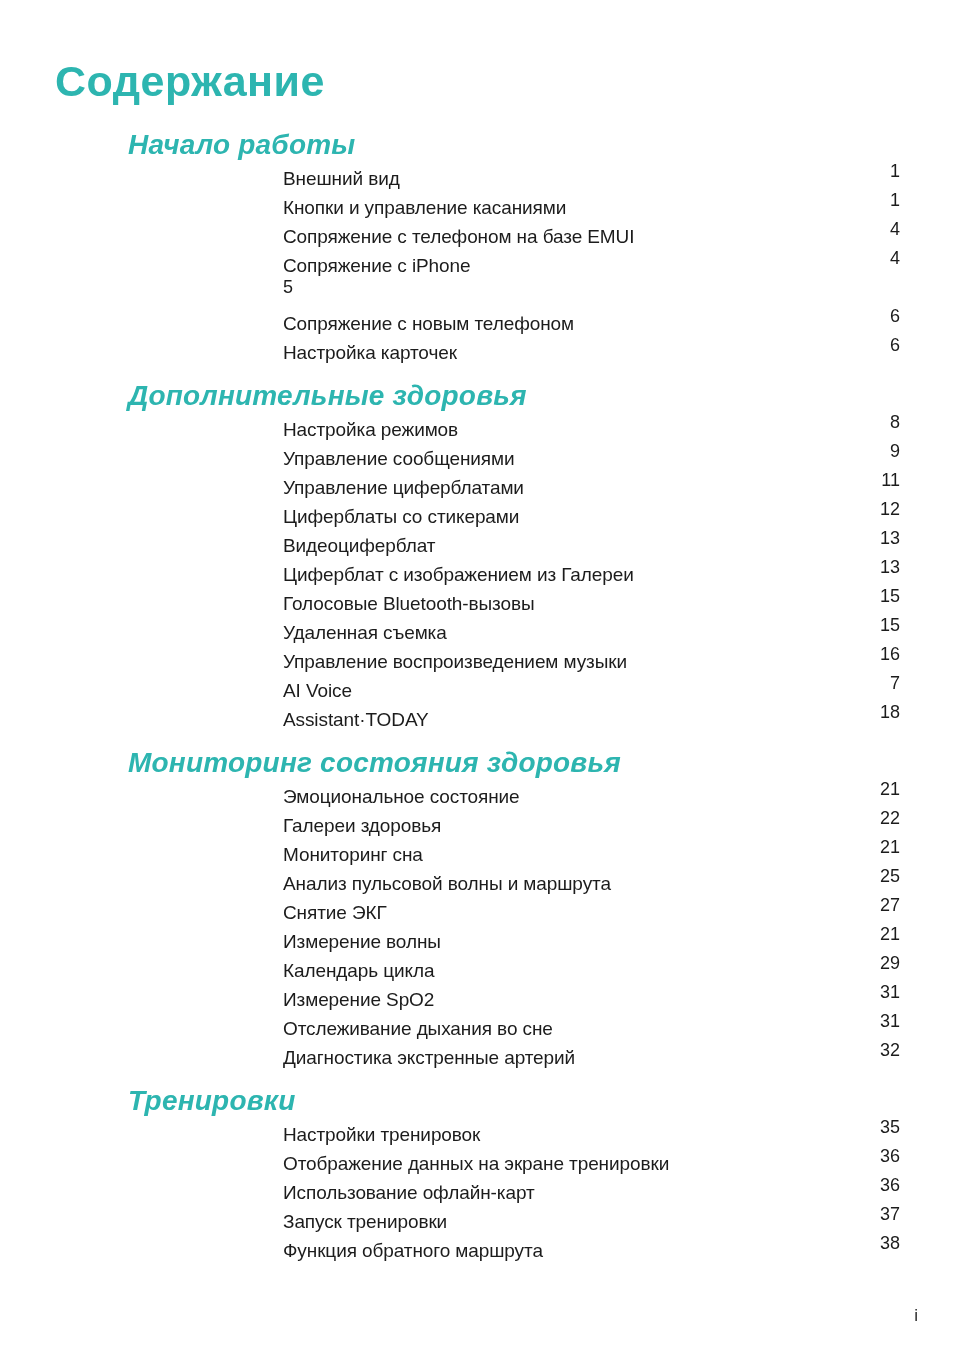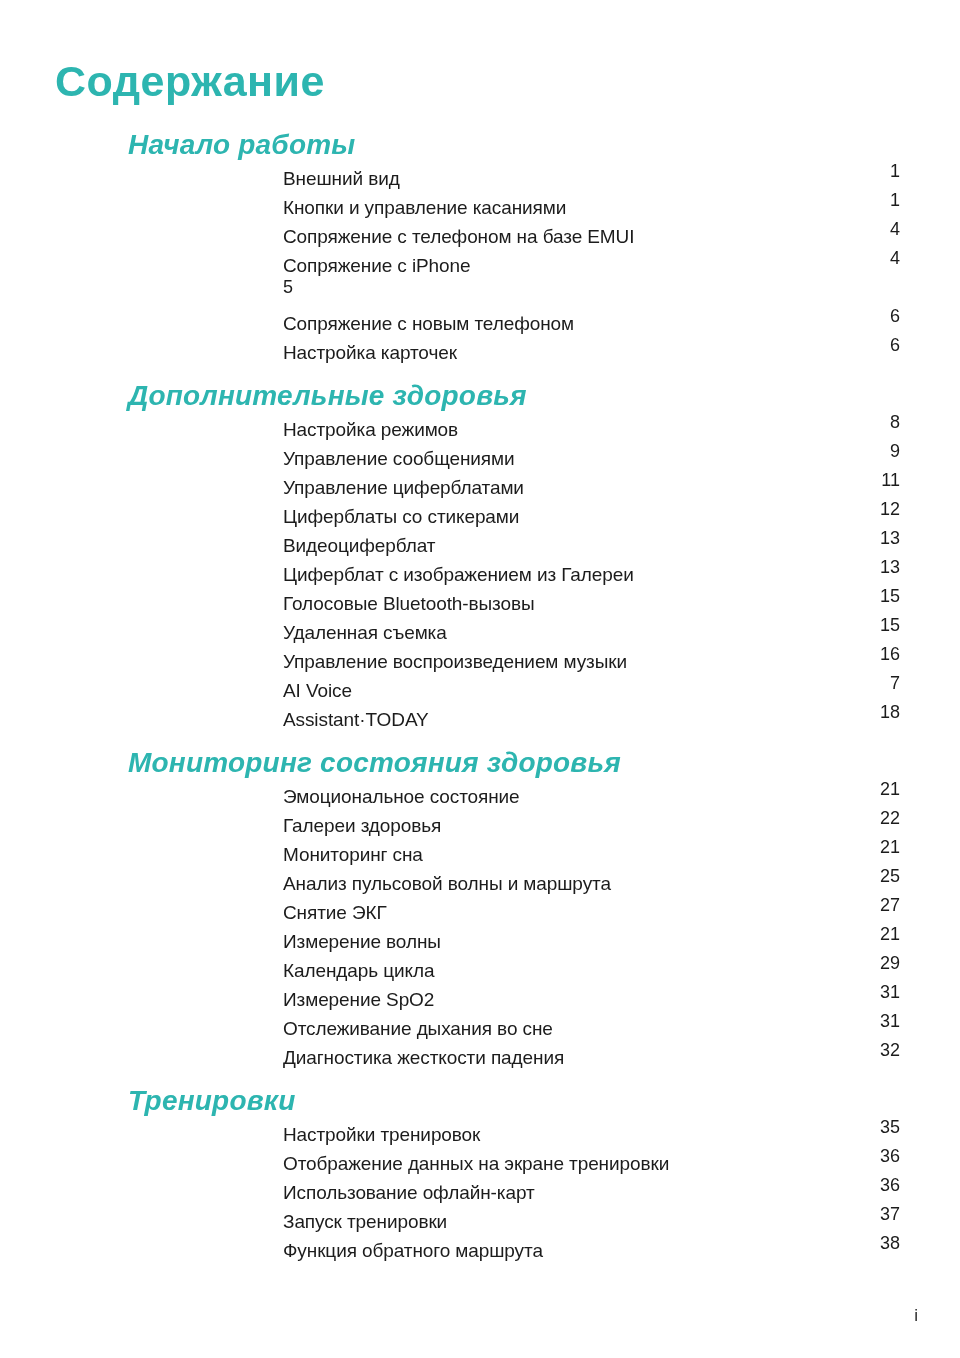--- a/index.html
+++ b/index.html
@@ -159,21 +159,21 @@
           </div>
           <div class="row">
             <span class="label">Измерение SpO2</span>
             <span class="pagenum">31</span>
           </div>
           <div class="row">
             <span class="label">Отслеживание дыхания во сне</span>
             <span class="pagenum">31</span>
           </div>
           <div class="row">
-            <span class="label">Диагностика жесткости падения</span>
+            <span class="label">Диагностика экстренные артерий</span>
             <span class="pagenum">32</span>
           </div>
         </div>
       </section>
       <section class="toc-section">
         <h2 class="section-heading">Тренировки</h2>
         <div class="rows">
           <div class="row">
             <span class="label">Настройки тренировок</span>
             <span class="pagenum">35</span>

